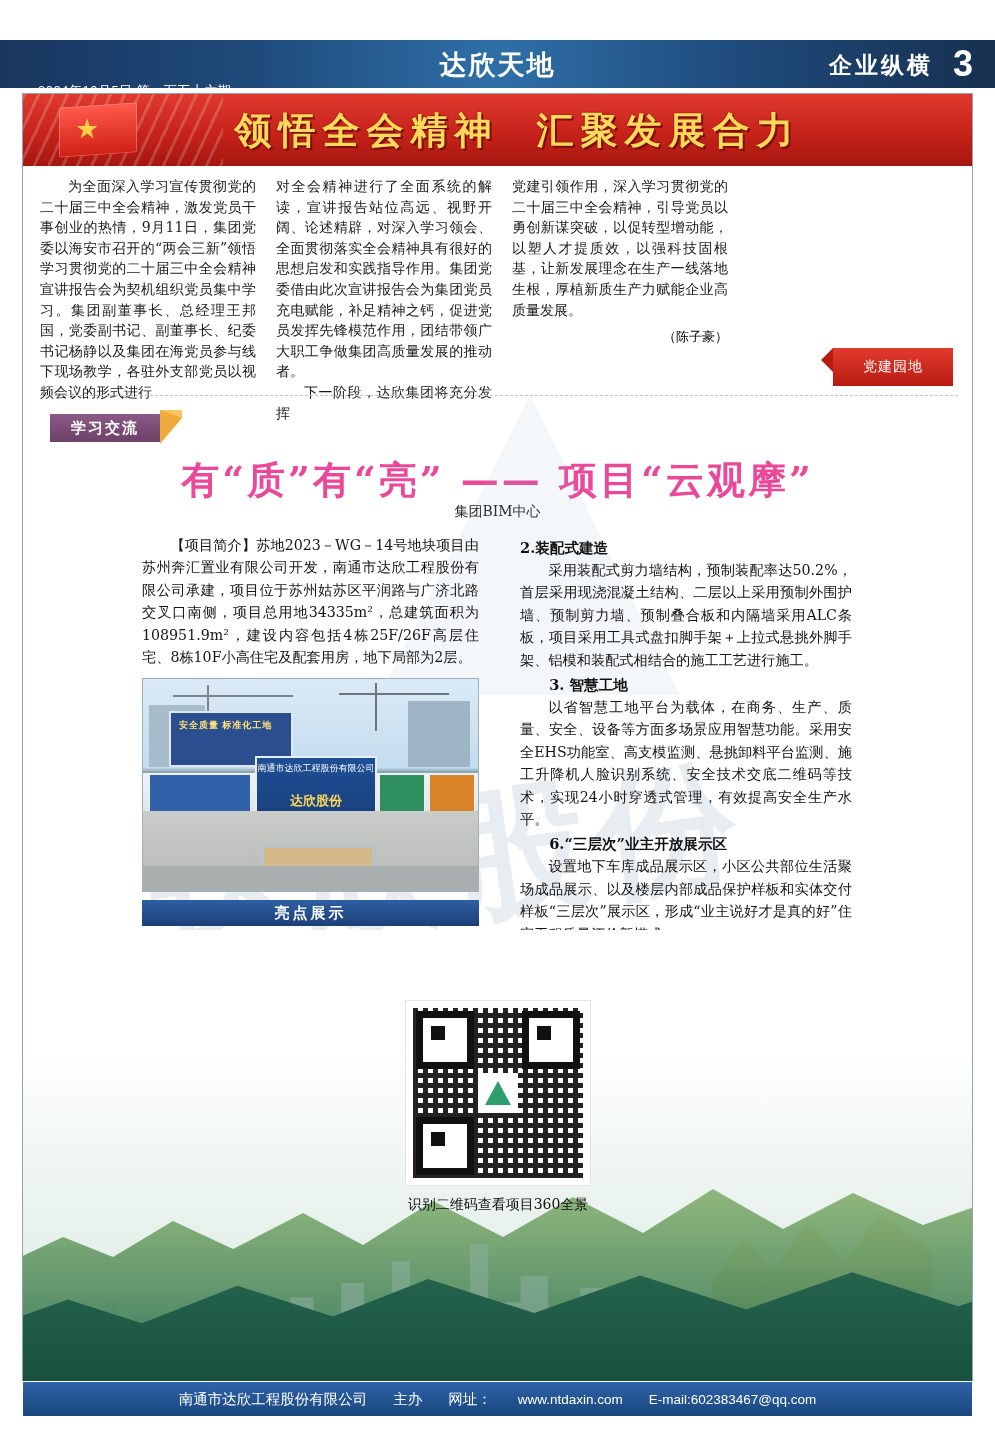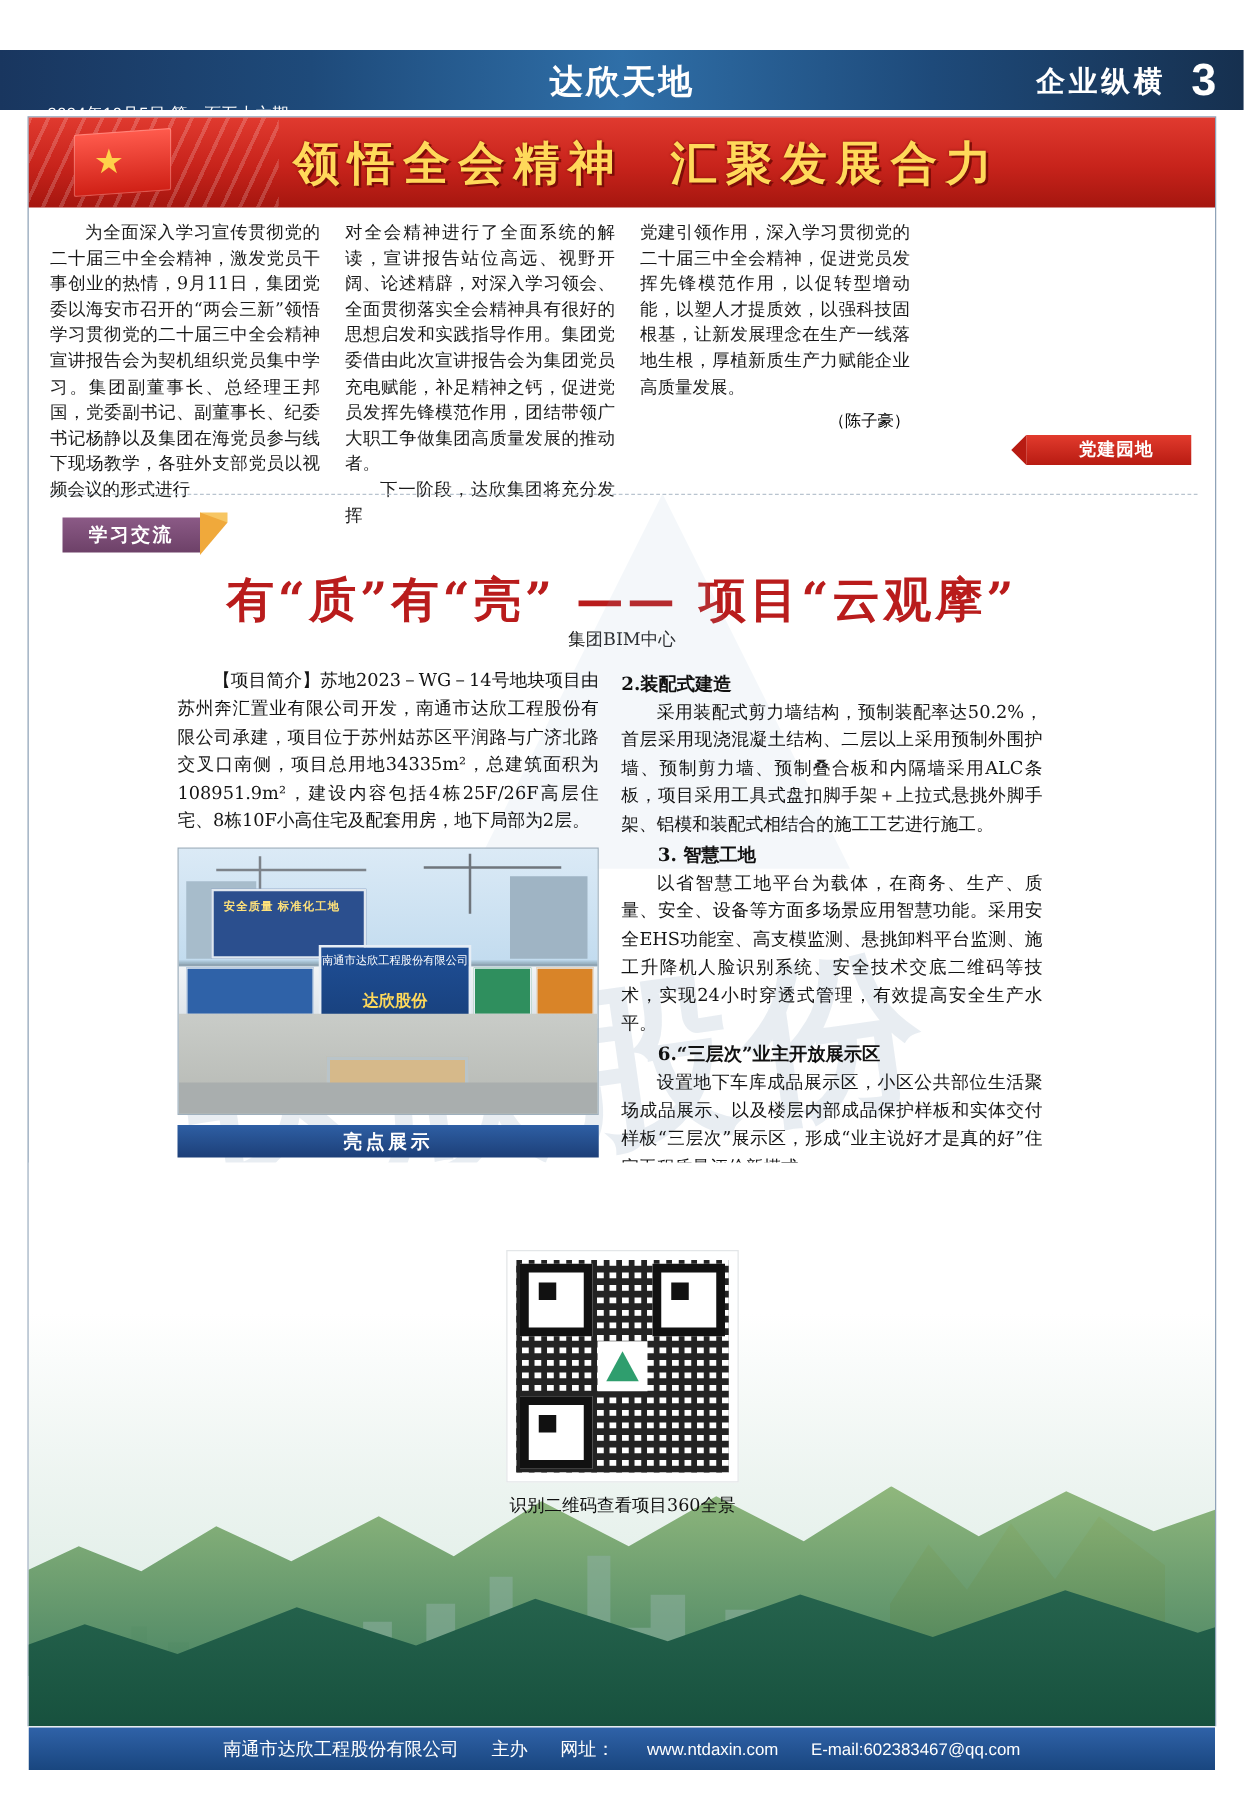--- a/index.html
+++ b/index.html
@@ -74,26 +74,25 @@
   }
   .top-article .col{width:216px;}
   .ta-p{
     font-size:14px;line-height:20.6px;color:#1a1a1a;text-align:justify;
     margin:0 0 0 0;font-family:"DejaVu Serif",serif;
   }
   .ta-p.indent{text-indent:2em;}
   .sign{font-size:13px;text-align:right;margin-top:8px;}
 
   .party-tag{
-    position:absolute;right:42px;top:348px;width:120px;height:24px;
+    position:absolute;right:42px;top:348px;width:120px;height:38px;
     background:linear-gradient(180deg,#e23b2d,#b81b12);
-    color:#fff;font-size:14px;font-weight:bold;letter-spacing:1px;
+    color:#fff;font-size:14px;font-weight:normal;letter-spacing:1px;
     display:flex;align-items:center;justify-content:center;
     font-family:"Liberation Sans",sans-serif;
-    padding-left:12px;
   }
   .party-tag:before{
     content:"";position:absolute;left:-12px;top:0;border-top:12px solid transparent;
     border-bottom:12px solid transparent;border-right:12px solid #b81b12;
   }
 
   .divider{
     position:absolute;left:40px;top:395px;width:918px;height:0;
     border-top:1px dashed #b9c4cf;
   }
@@ -107,32 +106,32 @@
     font-family:"Liberation Sans",sans-serif;
   }
   .study-tag-flag{
     position:absolute;left:160px;top:410px;width:0;height:0;
     border-left:22px solid #f0a93b;border-bottom:26px solid transparent;border-top:8px solid #f7c663;
   }
 
   
   .headline{
     position:absolute;left:0;right:0;top:455px;text-align:center;
-    font-size:38px;font-weight:bold;color:#b91c1c;letter-spacing:3px;
+    font-size:38px;font-weight:bold;color:#ec4899;letter-spacing:3px;
     font-family:"DejaVu Serif",serif;
   }
   .byline{
     position:absolute;left:0;right:0;top:503px;text-align:center;
     font-size:14px;color:#222;font-family:"DejaVu Serif",serif;
   }
 
   
   .main-cols{
     position:absolute;left:142px;top:534px;width:710px;
-    display:flex;gap:18px;
+    display:flex;gap:41px;
   }
   .main-cols .col{width:337px;}
   .mc-p{
     font-size:14.2px;line-height:22.4px;color:#141414;text-align:justify;
     margin:0;font-family:"DejaVu Serif",serif;
   }
   .mc-p.indent{text-indent:2em;}
   .mc-h{
     font-size:14.6px;line-height:23px;font-weight:bold;color:#111;
     margin:2px 0 0 0;text-indent:2em;font-family:"DejaVu Serif",serif;
@@ -289,21 +288,21 @@
 
 <div class="top-article">
   <div class="col">
     <p class="ta-p indent">为全面深入学习宣传贯彻党的二十届三中全会精神，激发党员干事创业的热情，9月11日，集团党委以海安市召开的“两会三新”领悟学习贯彻党的二十届三中全会精神宣讲报告会为契机组织党员集中学习。集团副董事长、总经理王邦国，党委副书记、副董事长、纪委书记杨静以及集团在海党员参与线下现场教学，各驻外支部党员以视频会议的形式进行</p>
   </div>
   <div class="col">
     <p class="ta-p">对全会精神进行了全面系统的解读，宣讲报告站位高远、视野开阔、论述精辟，对深入学习领会、全面贯彻落实全会精神具有很好的思想启发和实践指导作用。集团党委借由此次宣讲报告会为集团党员充电赋能，补足精神之钙，促进党员发挥先锋模范作用，团结带领广大职工争做集团高质量发展的推动者。</p>
     <p class="ta-p indent">下一阶段，达欣集团将充分发挥</p>
   </div>
   <div class="col">
-    <p class="ta-p">党建引领作用，深入学习贯彻党的二十届三中全会精神，促进党员发挥先锋模范作用，以促转型增动能，以塑人才提质效，以强科技固根基，让新发展理念在生产一线落地生根，厚植新质生产力赋能企业高质量发展。</p>
+    <p class="ta-p">党建引领作用，深入学习贯彻党的二十届三中全会精神，引导党员以勇创新谋突破，以促转型增动能，以塑人才提质效，以强科技固根基，让新发展理念在生产一线落地生根，厚植新质生产力赋能企业高质量发展。</p>
     <p class="sign">（陈子豪）</p>
   </div>
 </div>
 
 <div class="party-tag">党建园地</div>
 <div class="divider"></div>
 
 <div class="study-tag">学习交流</div>
 <div class="study-tag-flag"></div>
 

